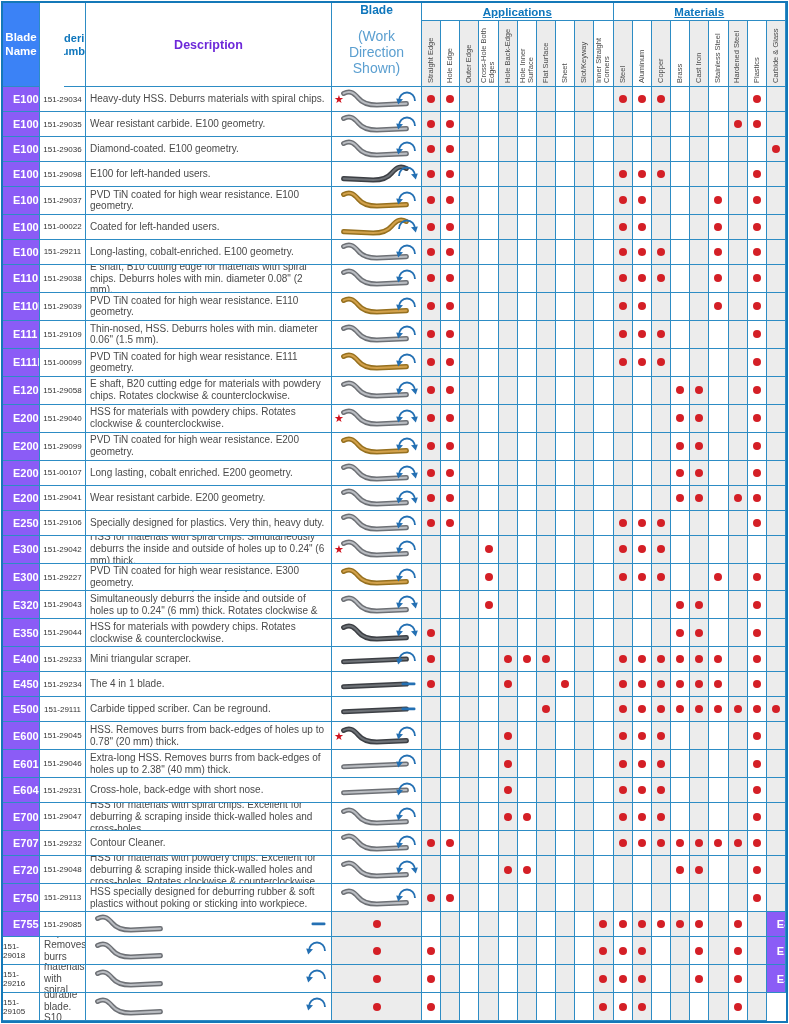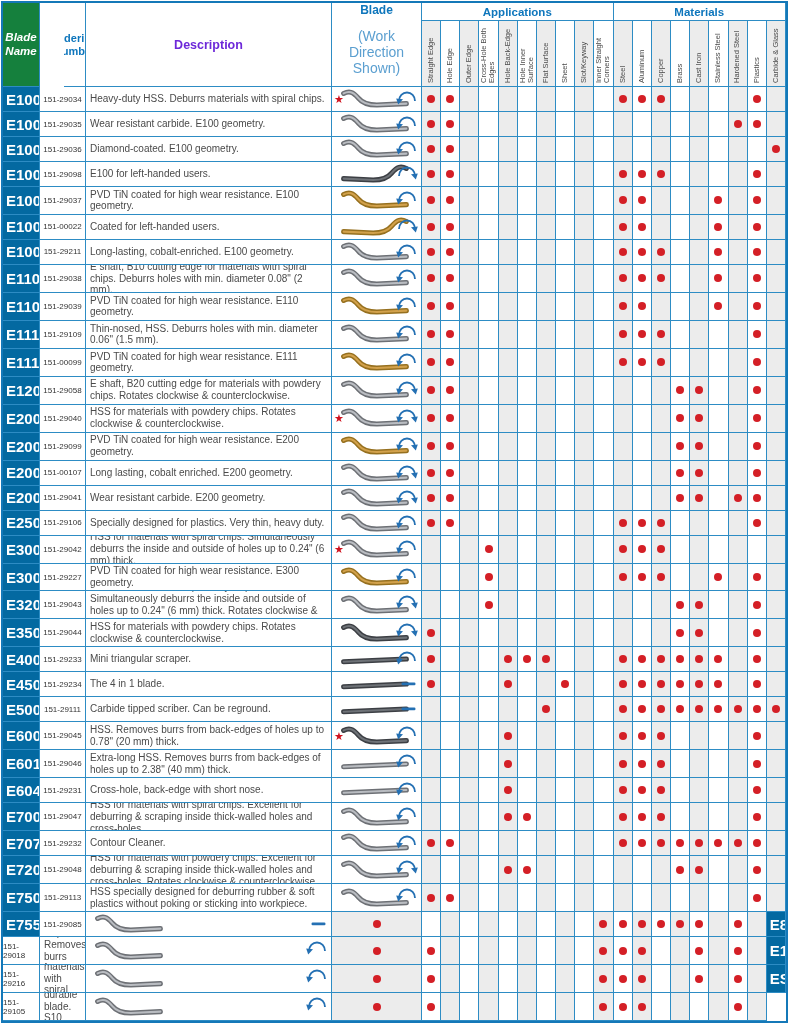--- a/index.html
+++ b/index.html
@@ -12,53 +12,53 @@
     position:absolute; left:1px; top:1px; width:787px; height:1022px;
     display:grid;
     grid-template-columns:37px 46px 246px 90px repeat(19, 1fr);
     grid-template-rows:18px 66px;
     grid-auto-rows:minmax(22px, auto);
     border:2px solid #1478b8; background:#fff;
   }
   .cell { border-right:1px solid #2d8cc4; border-bottom:1px solid #2d8cc4; overflow:hidden; }
   
   .h-name {
-    grid-column:1; grid-row:1/3; background:#15803d; color:#fff;
+    grid-column:1; grid-row:1/3; background:#3b82f6; color:#fff;
     font-weight:bold; font-size:11.5px; display:flex; align-items:center;
-    justify-content:center; text-align:center; line-height:1.15; padding:12px;font-style:italic;
+    justify-content:center; text-align:center; line-height:1.15; padding:12px;
   }
   .h-order {
     grid-column:2; grid-row:1/3; color:#0e76bc; font-weight:bold; font-size:11px;
     display:flex; align-items:center; justify-content:center; text-align:center; line-height:1.15;margin-left:24px;
   }
   .h-desc {
     grid-column:3; grid-row:1/3; color:#6d28d9; font-weight:bold; font-size:12.5px;
     display:flex; align-items:center; justify-content:center;
   }
   .h-blade {
     grid-column:4; grid-row:1/3; display:flex; flex-direction:column;
     align-items:center; justify-content:flex-start; text-align:center; gap:11px;
   }
   .h-blade .t1 { color:#0e76bc; font-weight:bold; font-size:12px; }
   .h-blade .t2 { color:#5b9fd0; font-size:14px; }
   .h-group {
     color:#0e76bc; font-weight:bold; font-size:11.5px;
-    display:flex; align-items:center; justify-content:center;
+    display:flex; align-items:center; justify-content:center;text-decoration:underline;
   }
   .h-apps { grid-column:5/15; grid-row:1; }
   .h-mats { grid-column:15/24; grid-row:1; }
   .h-vert { grid-row:2; display:flex; justify-content:center; padding:2px 0 3px 0; }
   .h-vert span {
     display:block; height:100%; writing-mode:vertical-rl; transform:rotate(180deg);
     font-size:7.5px; line-height:1.1; color:#4a4a4a; text-align:left;
   }
   
   .c-name {
-    background:#0369a1; color:#fff; font-weight:bold; font-size:15px;
-    display:flex; align-items:center; justify-content:flex-start; padding-left:3px;
+    background:#8b5cf6; color:#fff; font-weight:bold; font-size:11px;
+    display:flex; align-items:center; justify-content:flex-start; padding-left:10px;
   }
   .c-order { font-size:8px; color:#333; display:flex; align-items:center; justify-content:center; }
   .c-desc {
     font-size:10px; color:#4a4a4a; line-height:1.18; padding:2px 4px;
     display:flex; align-items:center;
   }
   .c-blade { position:relative; display:flex; align-items:center; justify-content:flex-start; padding-left:4px; }
   .c-ind { display:flex; align-items:center; justify-content:center; }
   .striped { background:#ececec; }
   .dot { width:8px; height:8px; border-radius:50%; background:#d41f26; }

